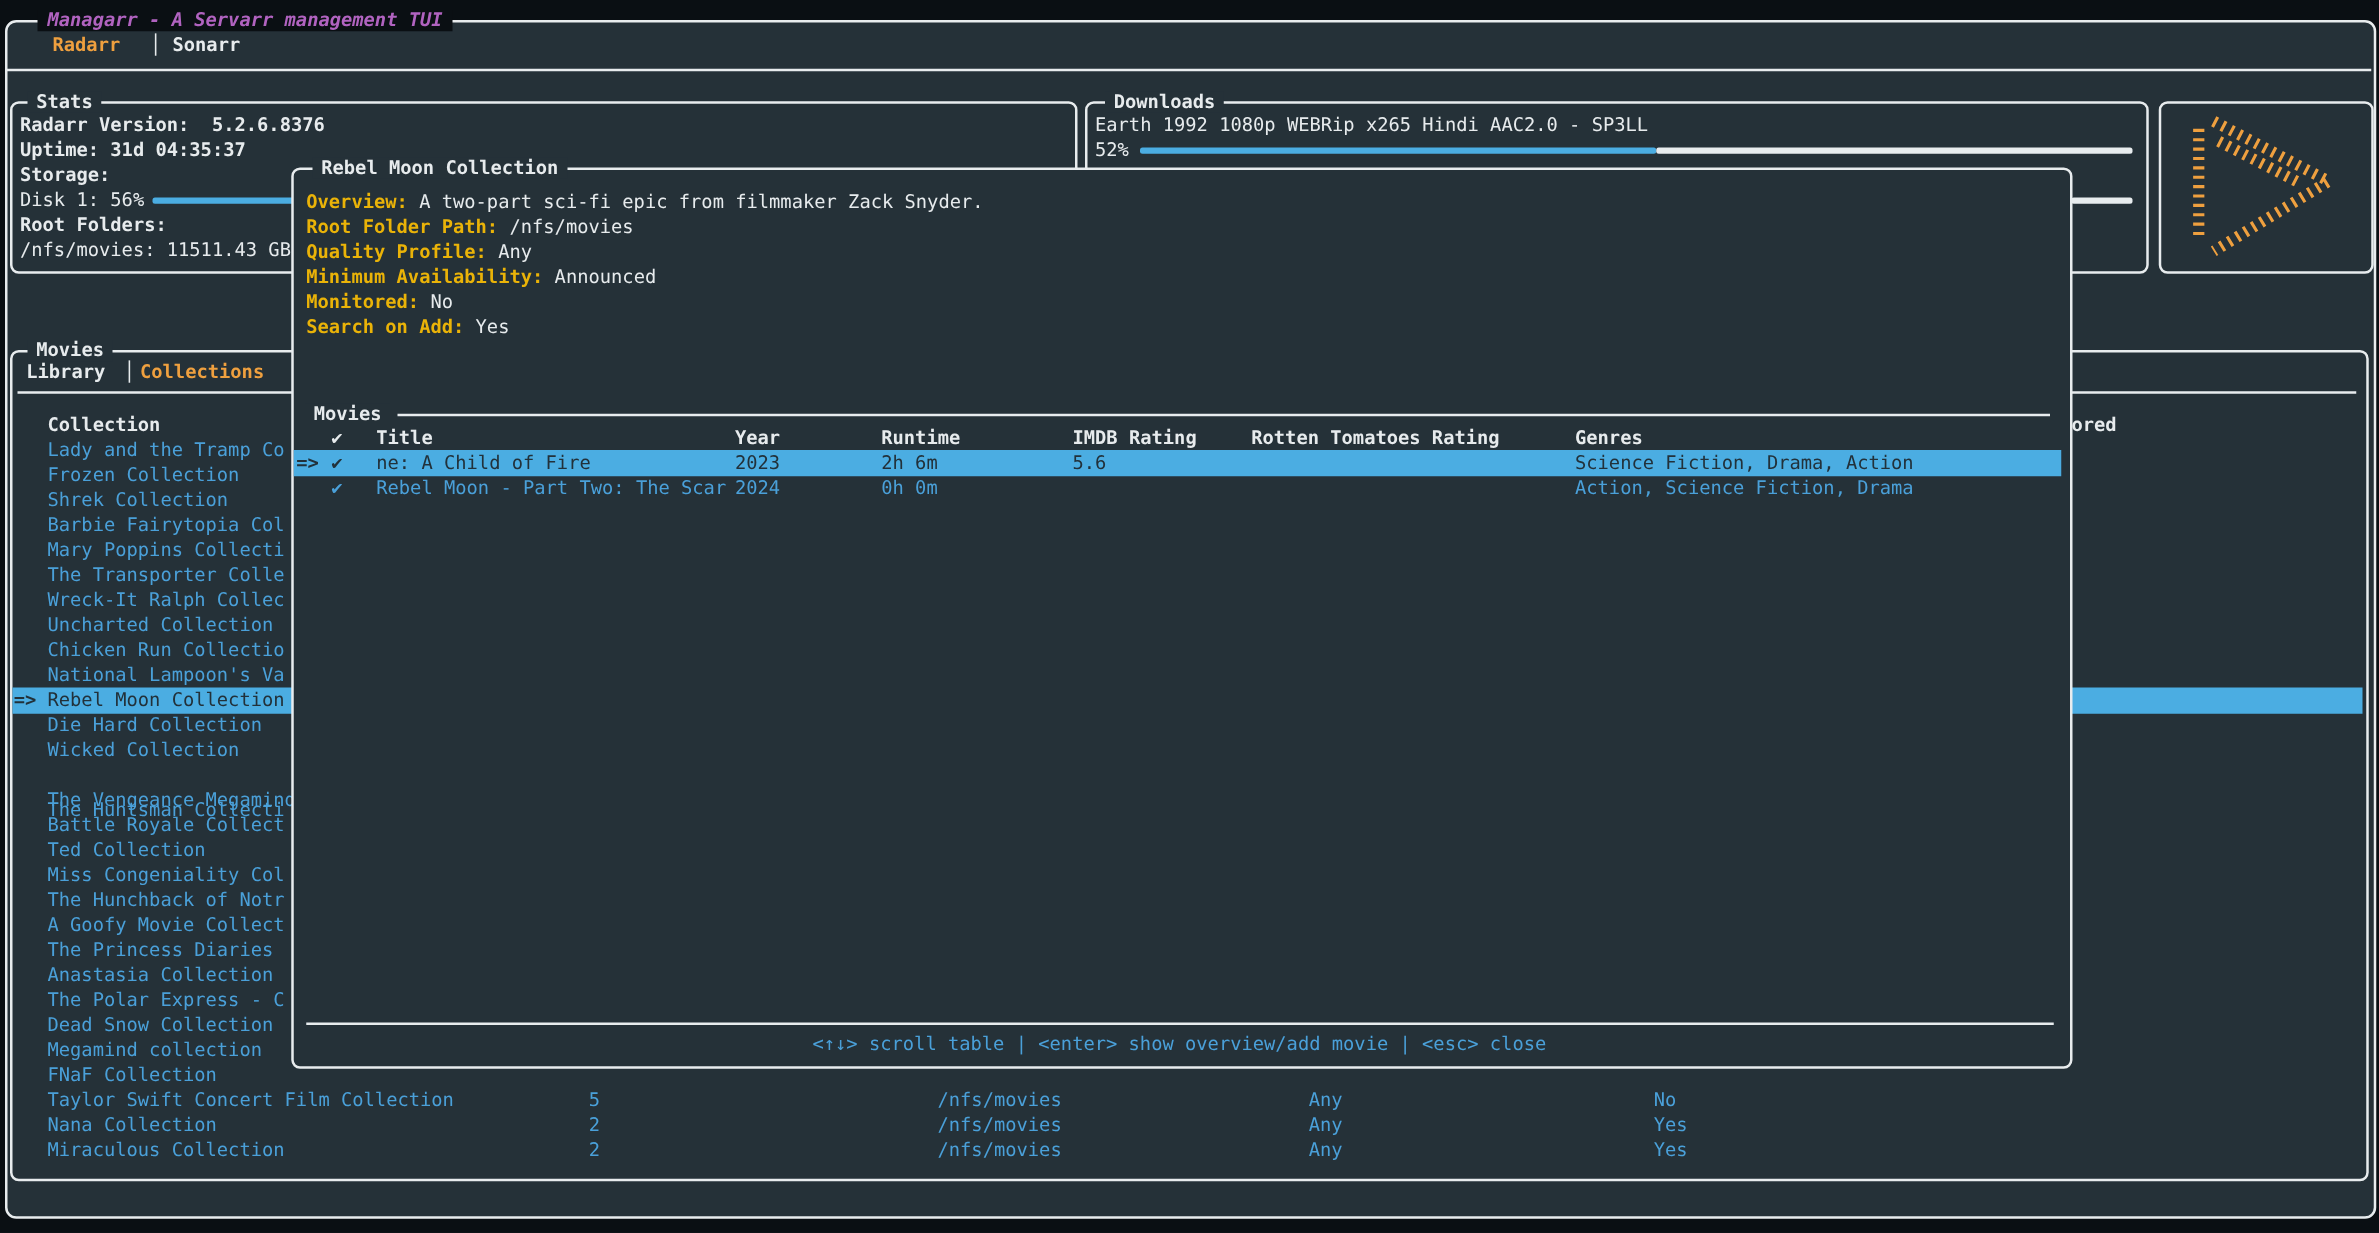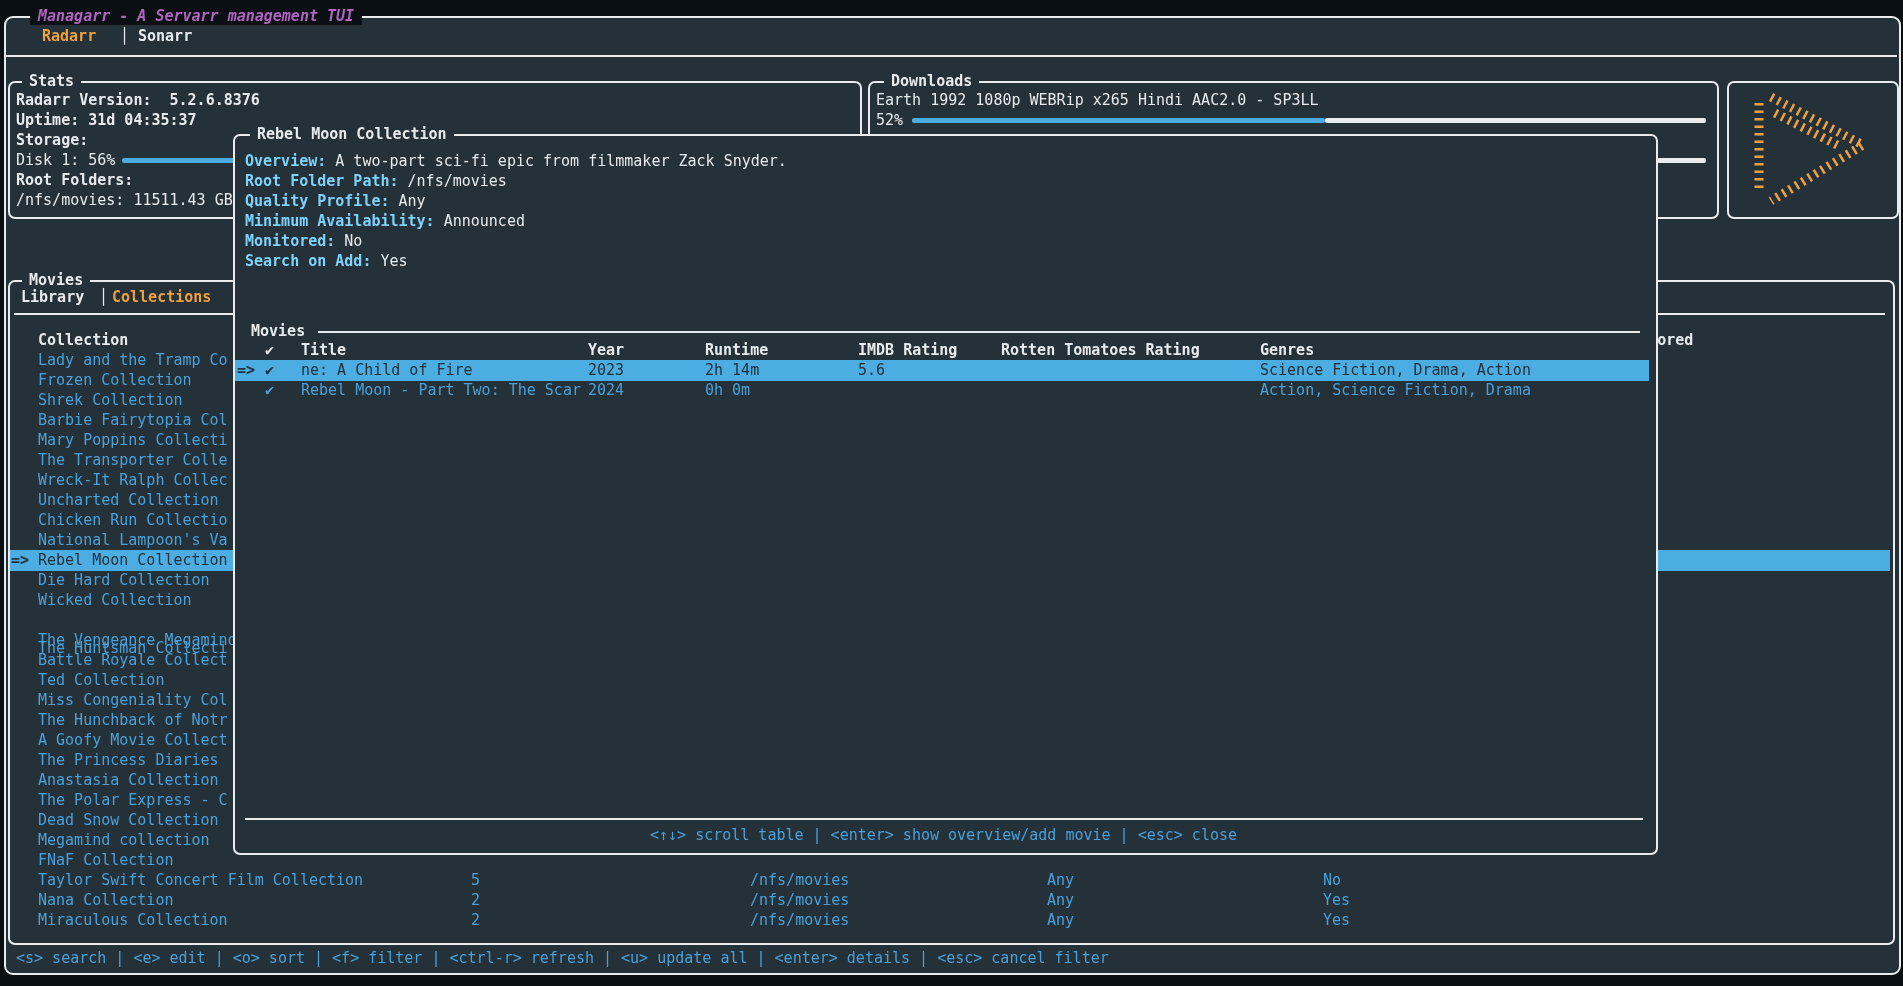--- a/index.html
+++ b/index.html
@@ -2,21 +2,21 @@
 <html><head>
 <meta charset="utf-8">
 <style>
   html,body{margin:0;padding:0;background:#0a0f13;}
   #screen{position:relative;width:1903px;height:986px;background:#0a0f13;overflow:hidden;
           font-family:"DejaVu Sans Mono",monospace;font-size:15px;line-height:17px;color:#e7ebed;}
   .abs{position:absolute;white-space:pre;}
   .b{font-weight:bold;}
   .white{color:#e7ebed;}
   .blue{color:#4aa0d9;}
-  .lblue{color:#7dd3fc;}
+  .lblue{color:#eab308;}
   .orange{color:#efa03f;}
   .purple{color:#b163c0;font-style:italic;}
   .dark{color:#22313a;}
   .box{position:absolute;border:2px solid #e8ecee;border-radius:7px;background:transparent;}
   .panel-title{position:absolute;background:#253138;padding:0 7px;font-weight:bold;z-index:3;}
   .hline{position:absolute;height:2px;background:#e8ecee;}
   .bar{position:absolute;height:5px;border-radius:2px;}
   .hl{position:absolute;height:21px;background:#4bade2;}
   #window{position:absolute;left:4px;top:16px;width:1893px;height:955px;border:2px solid #e8ecee;border-radius:9px;background:#253138;}
   #modal{position:absolute;left:233px;top:134px;width:1421px;height:717px;border:2px solid #e8ecee;border-radius:7px;background:#253138;z-index:10;}
@@ -112,21 +112,20 @@
       <div class="abs blue" style="left: 471px; top: 892px;">2</div>
       <div class="abs blue" style="left: 750px; top: 892px;">/nfs/movies</div>
       <div class="abs blue" style="left: 1047px; top: 892px;">Any</div>
       <div class="abs blue" style="left: 1323px; top: 892px;">Yes</div>
       <div class="abs blue" style="left: 471px; top: 912px;">2</div>
       <div class="abs blue" style="left: 750px; top: 912px;">/nfs/movies</div>
       <div class="abs blue" style="left: 1047px; top: 912px;">Any</div>
       <div class="abs blue" style="left: 1323px; top: 912px;">Yes</div>
     </div>
 
-  <div class="abs blue" style="left:16px;top:950px;">&lt;s&gt; search | &lt;e&gt; edit | &lt;o&gt; sort | &lt;f&gt; filter | &lt;ctrl-r&gt; refresh | &lt;u&gt; update all | &lt;enter&gt; details | &lt;esc&gt; cancel filter</div>
 
   <div id="modal"></div>
   <div class="panel-title" style="left:250px;top:126px;z-index:12;">Rebel Moon Collection</div>
   <div id="modal-fields">
       <div class="abs" style="left: 245px; top: 153px; z-index: 11;"><span class="lblue b">Overview:</span> <span class="white">A two-part sci-fi epic from filmmaker Zack Snyder.</span></div>
       <div class="abs" style="left: 245px; top: 173px; z-index: 11;"><span class="lblue b">Root Folder Path:</span> <span class="white">/nfs/movies</span></div>
       <div class="abs" style="left: 245px; top: 193px; z-index: 11;"><span class="lblue b">Quality Profile:</span> <span class="white">Any</span></div>
       <div class="abs" style="left: 245px; top: 213px; z-index: 11;"><span class="lblue b">Minimum Availability:</span> <span class="white">Announced</span></div>
       <div class="abs" style="left: 245px; top: 233px; z-index: 11;"><span class="lblue b">Monitored:</span> <span class="white">No</span></div>
       <div class="abs" style="left: 245px; top: 253px; z-index: 11;"><span class="lblue b">Search on Add:</span> <span class="white">Yes</span></div>
@@ -139,21 +138,21 @@
       <div class="abs white b" style="left: 588px; top: 342px; z-index: 11;">Year</div>
       <div class="abs white b" style="left: 705px; top: 342px; z-index: 11;">Runtime</div>
       <div class="abs white b" style="left: 858px; top: 342px; z-index: 11;">IMDB Rating</div>
       <div class="abs white b" style="left: 1001px; top: 342px; z-index: 11;">Rotten Tomatoes Rating</div>
       <div class="abs white b" style="left: 1260px; top: 342px; z-index: 11;">Genres</div>
       <div class="hl" style="left: 235px; top: 360px; width: 1414px; z-index: 10;"></div>
       <div class="abs dark b" style="left: 237px; top: 362px; z-index: 11;">=&gt;</div>
       <div class="abs dark" style="left: 265px; top: 362px; z-index: 11;">✔</div>
       <div class="abs dark" style="left: 301px; top: 362px; z-index: 11;">ne: A Child of Fire</div>
       <div class="abs dark" style="left: 588px; top: 362px; z-index: 11;">2023</div>
-      <div class="abs dark" style="left: 705px; top: 362px; z-index: 11;">2h 14m</div>
+      <div class="abs dark" style="left: 705px; top: 362px; z-index: 11;">2h 6m</div>
       <div class="abs dark" style="left: 858px; top: 362px; z-index: 11;">5.6</div>
       <div class="abs dark" style="left: 1260px; top: 362px; z-index: 11;">Science Fiction, Drama, Action</div>
       <div class="abs blue" style="left: 265px; top: 382px; z-index: 11;">✔</div>
       <div class="abs blue" style="left: 301px; top: 382px; z-index: 11;">Rebel Moon - Part Two: The Scar</div>
       <div class="abs blue" style="left: 588px; top: 382px; z-index: 11;">2024</div>
       <div class="abs blue" style="left: 705px; top: 382px; z-index: 11;">0h 0m</div>
       <div class="abs blue" style="left: 1260px; top: 382px; z-index: 11;">Action, Science Fiction, Drama</div>
     </div>
   <div class="hline" style="left:245px;top:818px;width:1398px;z-index:11;"></div>
   <div class="abs blue" style="left:233px;top:827px;width:1421px;text-align:center;z-index:11;">&lt;↑↓&gt; scroll table | &lt;enter&gt; show overview/add movie | &lt;esc&gt; close</div>

